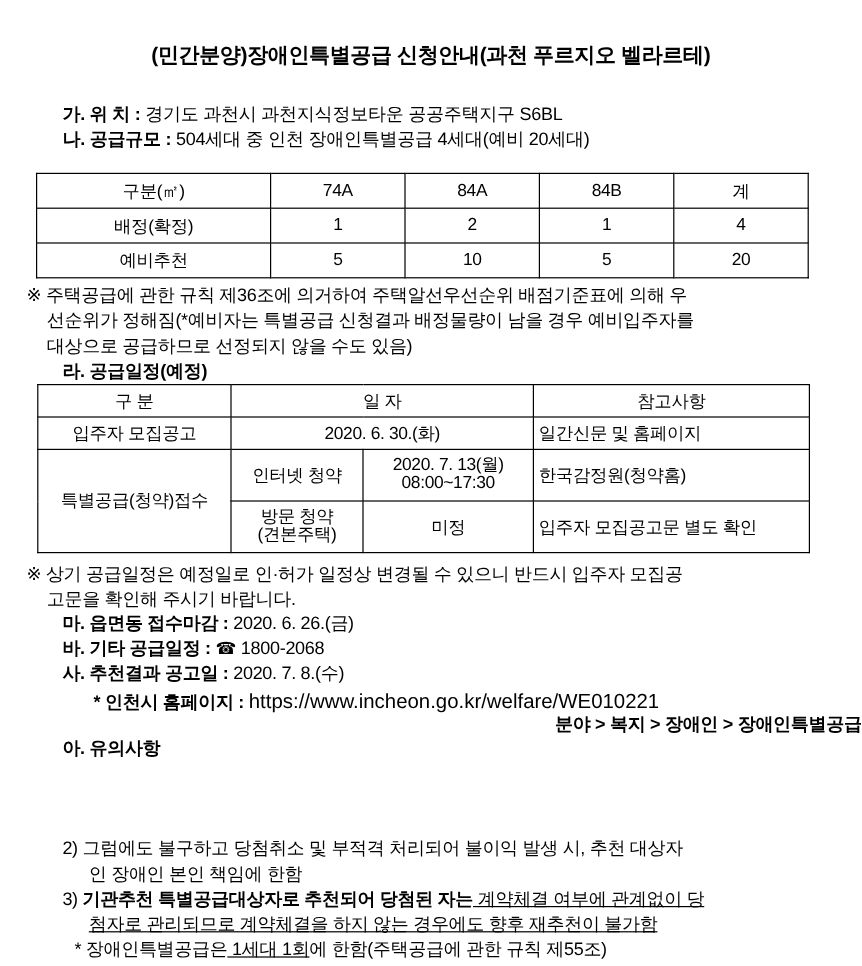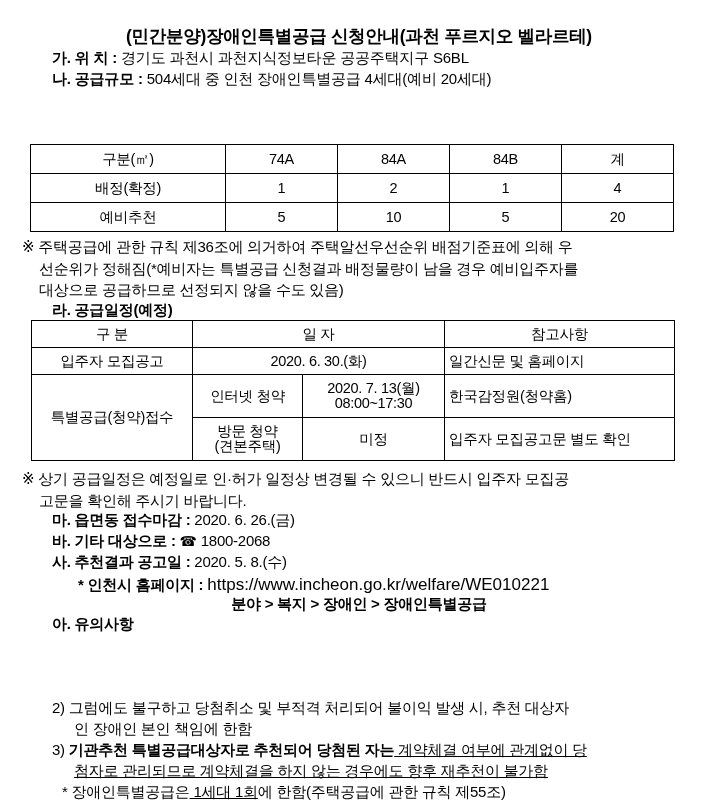--- a/index.html
+++ b/index.html
@@ -21,26 +21,27 @@
     height: 805px;
     box-sizing: border-box;
   }
 
   
   .doc-title {
     text-align: center;
     font-size: 17.5px;
     font-weight: bold;
     letter-spacing: -0.3px;
-    padding-top: 26px;
+    padding-top: 36px;
     line-height: 1.2;
   }
 
   
   .lines-block {
+    margin-top: 28px;
     padding-left: 52px;
   }
   .item-line {
     font-size: 15px;
     line-height: 21px;
     white-space: nowrap;
     letter-spacing: -0.2px;
   }
   .item-line .lbl {
     font-weight: bold;
@@ -108,21 +109,21 @@
   .u { text-decoration: underline; }
   .b { font-weight: bold; }
 
   .serif-url {
     font-family: Liberation Sans, sans-serif;
     font-size: 17px;
     letter-spacing: 0px;
   }
 
   .center-line {
-    text-align: center;
+    text-align: right;
   }
 </style>
 </head>
 <body>
 
 <div class="page">
 
   <div class="doc-title">(민간분양)장애인특별공급 신청안내(과천 푸르지오 벨라르테)</div>
 
   <div class="lines-block">
@@ -229,28 +230,28 @@
     </div>
     <div style="padding-left:17px; white-space:nowrap;">고문을 확인해 주시기 바랍니다.</div>
   </div>
 
   <div class="abs" style="left:52px; top:509px;">
     <span class="b">마. 읍면동 접수마감 :</span>
     <span class="val bold blue">2020. 6. 26.(금)</span>
   </div>
 
   <div class="abs" style="left:52px; top:530px;">
-    <span class="b">바. 기타 대상으로 :</span>
+    <span class="b">바. 기타 공급일정 :</span>
     <span class="tel-glyph b">☎</span>
     <span class="val bold">1800-2068</span>
   </div>
 
   <div class="abs" style="left:52px; top:551px;">
     <span class="b">사. 추천결과 공고일 :</span>
-    <span class="val bold">2020. 5. 8.(수)</span>
+    <span class="val bold">2020. 7. 8.(수)</span>
   </div>
 
   <div class="abs" style="left:78px; top:574px;">
     <span class="b">*</span>
     <span class="b">인천시 홈페이지 :</span>
     <span class="serif-url">https://www.incheon.go.kr/welfare/WE010221</span>
   </div>
   <div class="abs b center-line" style="left:0px; top:593px; width:718px;">분야 &gt; 복지 &gt; 장애인 &gt; 장애인특별공급</div>
 
   <div class="abs b" style="left:52px; top:613px;text-align:right;">아. 유의사항</div>

